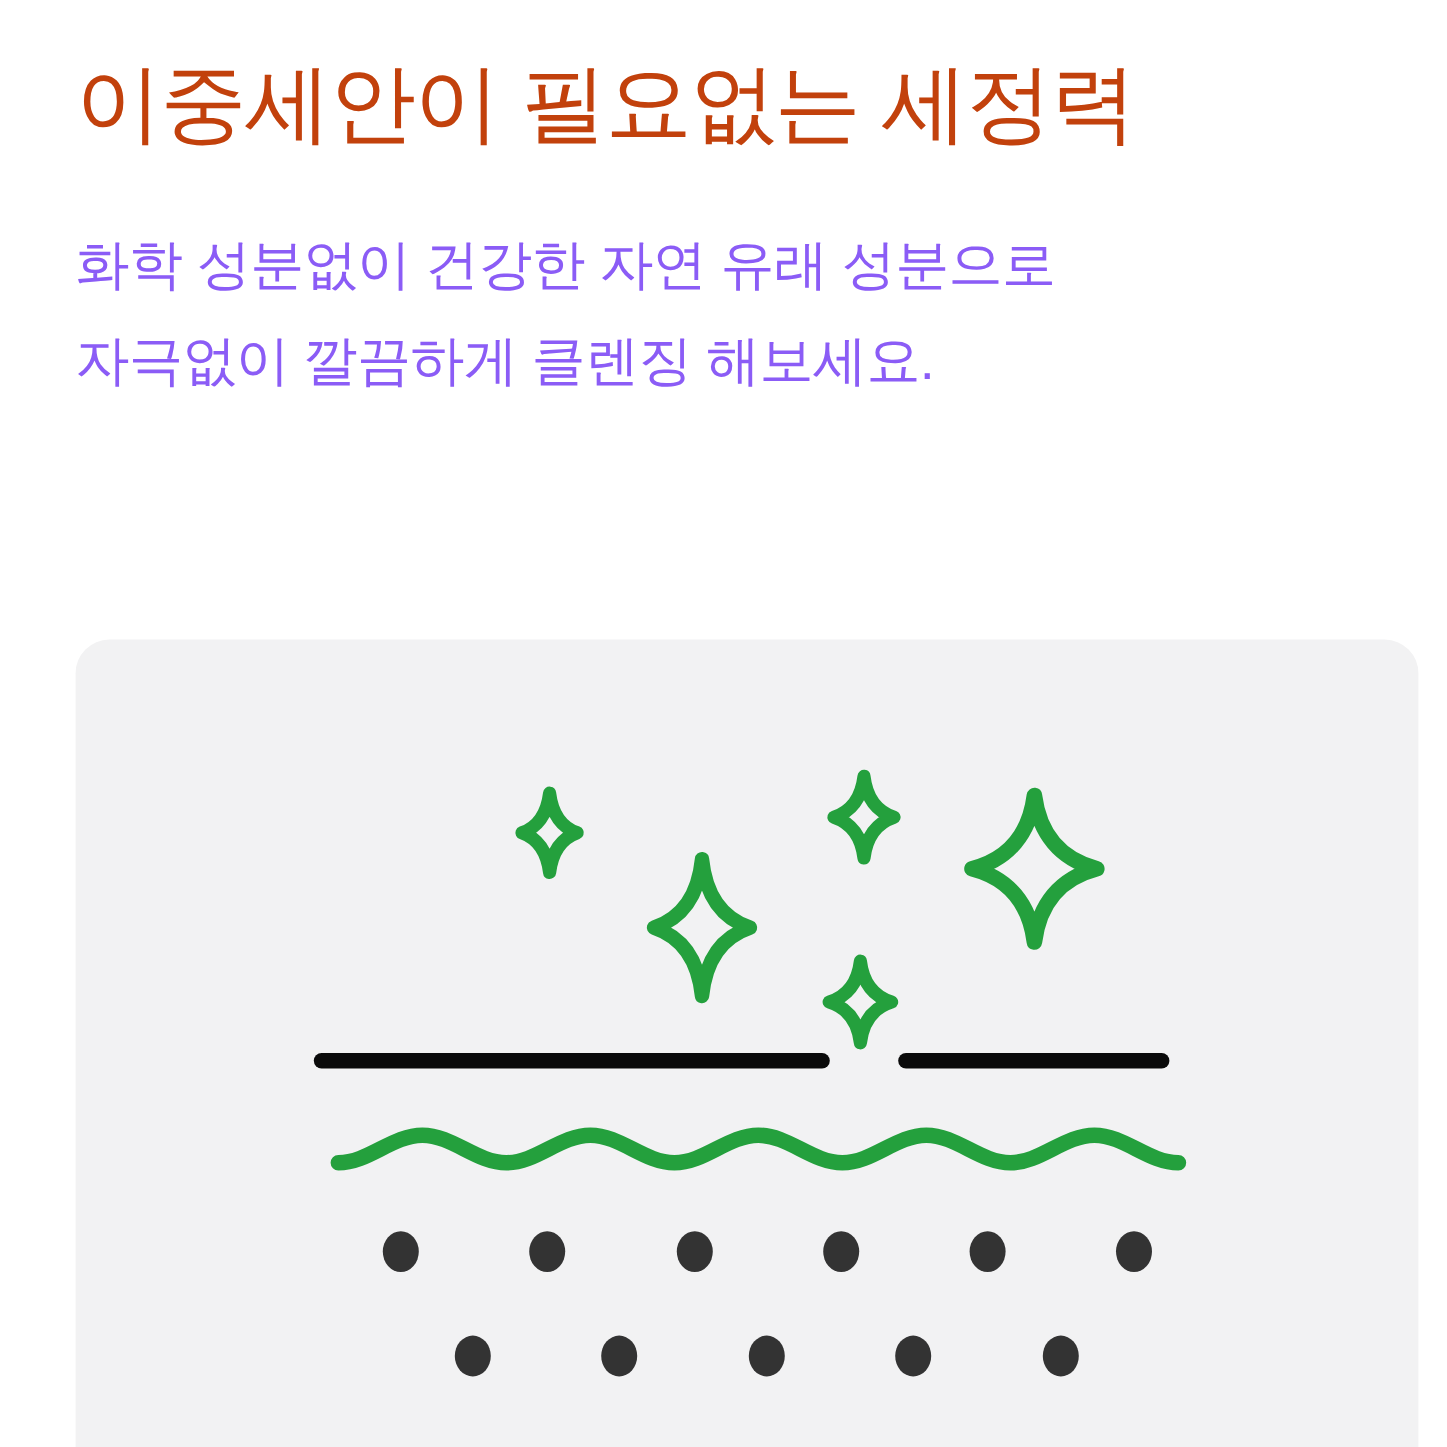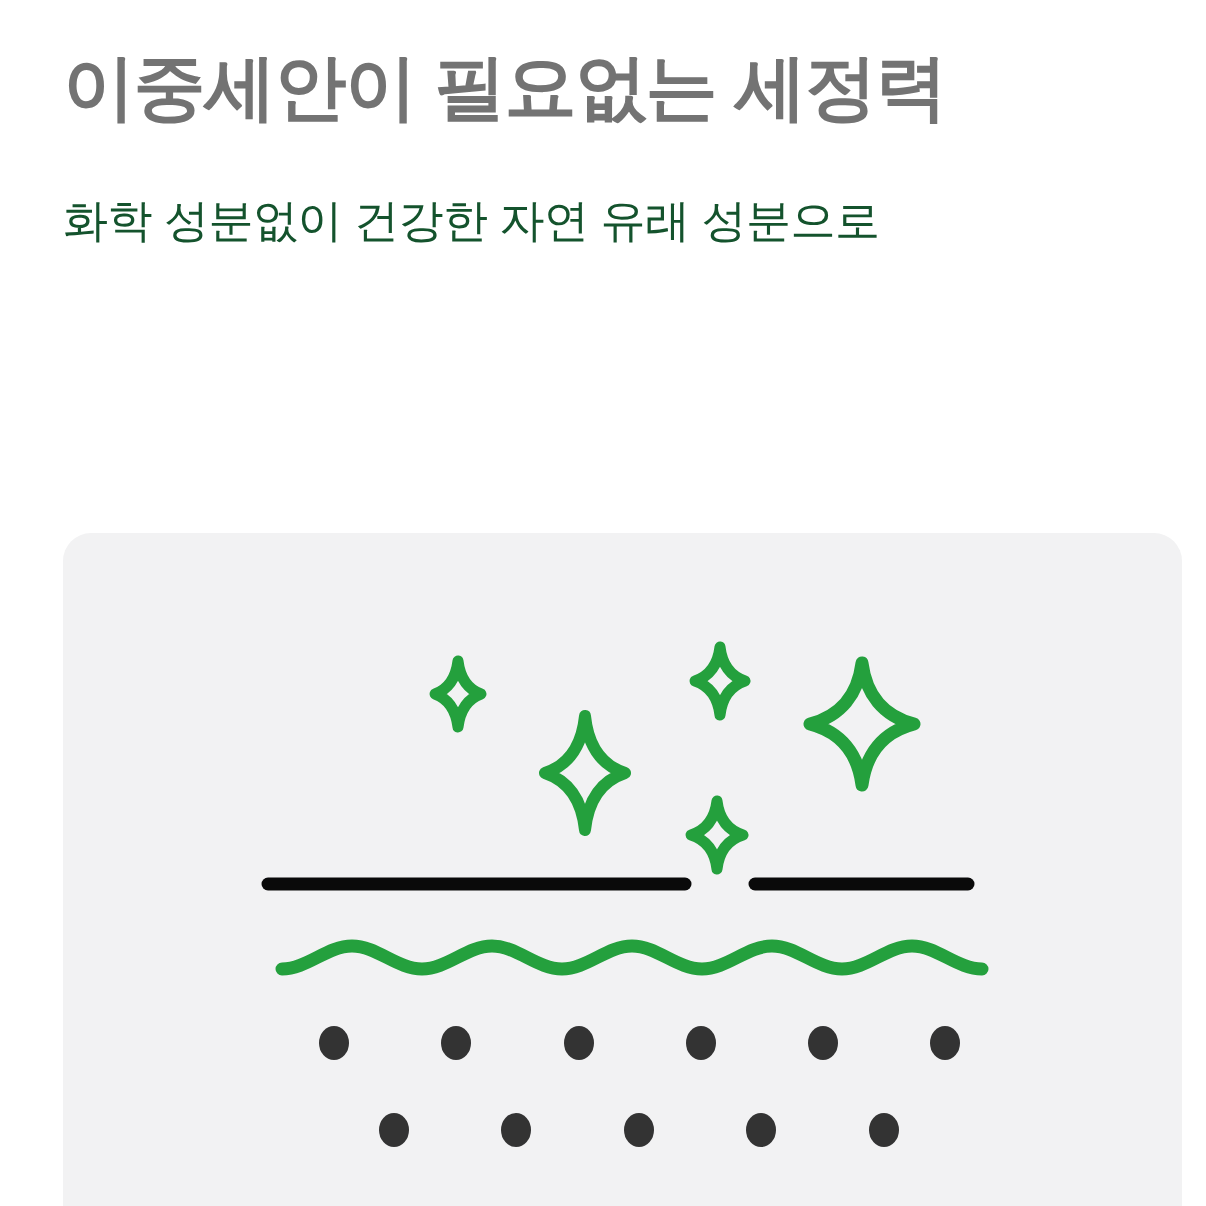--- a/index.html
+++ b/index.html
@@ -13,35 +13,35 @@
   .page {
     position: relative;
     width: 1206px; height: 1206px;
     background: #ffffff;
   }
   .section-title {
     position: absolute;
     left: 63px; top: 42px;
     margin: 0;
     font-size: 72px;
-    font-weight: 700;
+    font-weight: 400;
     letter-spacing: -1.5px;
     line-height: 1.25;
-    color: #737373;
+    color: #c2410c;
     white-space: nowrap;
   }
   .section-description {
     position: absolute;
     left: 63px; top: 181px;
     margin: 0;
     font-size: 45px;
     font-weight: 400;
     line-height: 80px;
     letter-spacing: -0.5px;
-    color: #14532d;
+    color: #8b5cf6;
   }
   .section-description p { margin: 0; white-space: nowrap; }
   .illustration-card {
     position: absolute;
     left: 63px; top: 533px;
     width: 1119px; height: 700px; 
     background: #f2f2f3;
     border-radius: 28px;
     overflow: hidden;
   }
@@ -49,20 +49,21 @@
 </style>
 </head>
 <body>
 
 <div class="page">
 
   <h1 class="section-title">이중세안이 필요없는 세정력</h1>
 
   <div class="section-description">
     <p>화학 성분없이 건강한 자연 유래 성분으로</p>
+    <p>자극없이 깔끔하게 클렌징 해보세요.</p>
   </div>
 
   <div class="illustration-card">
     <svg viewBox="0 0 1119 673" xmlns="http://www.w3.org/2000/svg">
 
       <g fill="none" stroke-linecap="round" stroke-linejoin="round" stroke="#24A03D">
         <path stroke-width="11" d="M395 128 C397 144 404 156 418 161 C404 166 397 178 395 194 C393 178 386 166 372 161 C386 156 393 144 395 128 Z"></path>
         <path stroke-width="11" d="M657 114 C659 131 667 143 682 148 C667 153 659 165 657 182 C655 165 647 153 632 148 C647 143 655 131 657 114 Z"></path>
         <path stroke-width="12" d="M522 183 C525 212 538 232 562 240 C538 248 525 268 522 297 C519 268 506 248 482 240 C506 232 519 212 522 183 Z"></path>
         <path stroke-width="13" d="M799 130 C803 161 820 183 851 191 C820 199 803 221 799 252 C795 221 778 199 747 191 C778 183 795 161 799 130 Z"></path>

